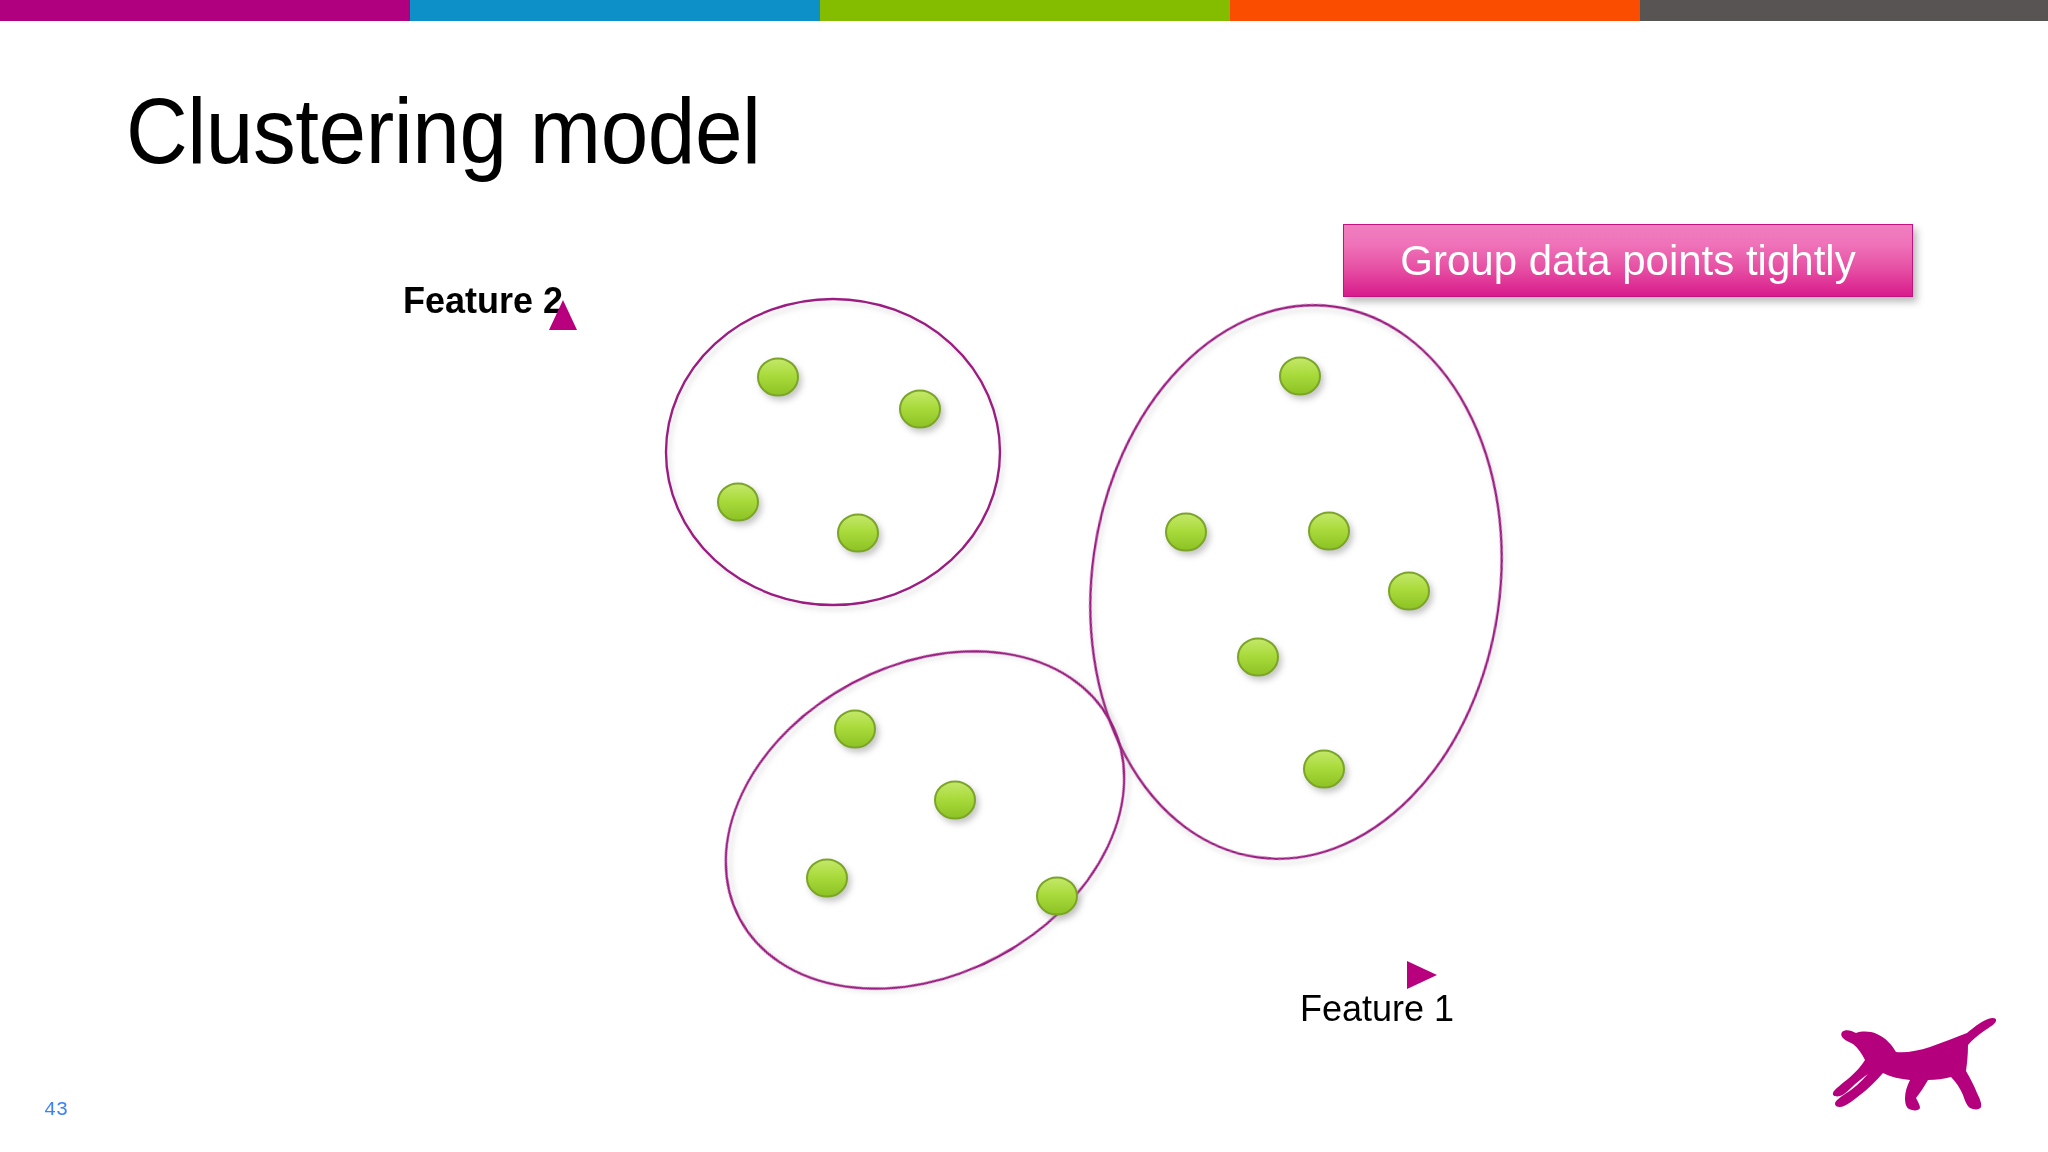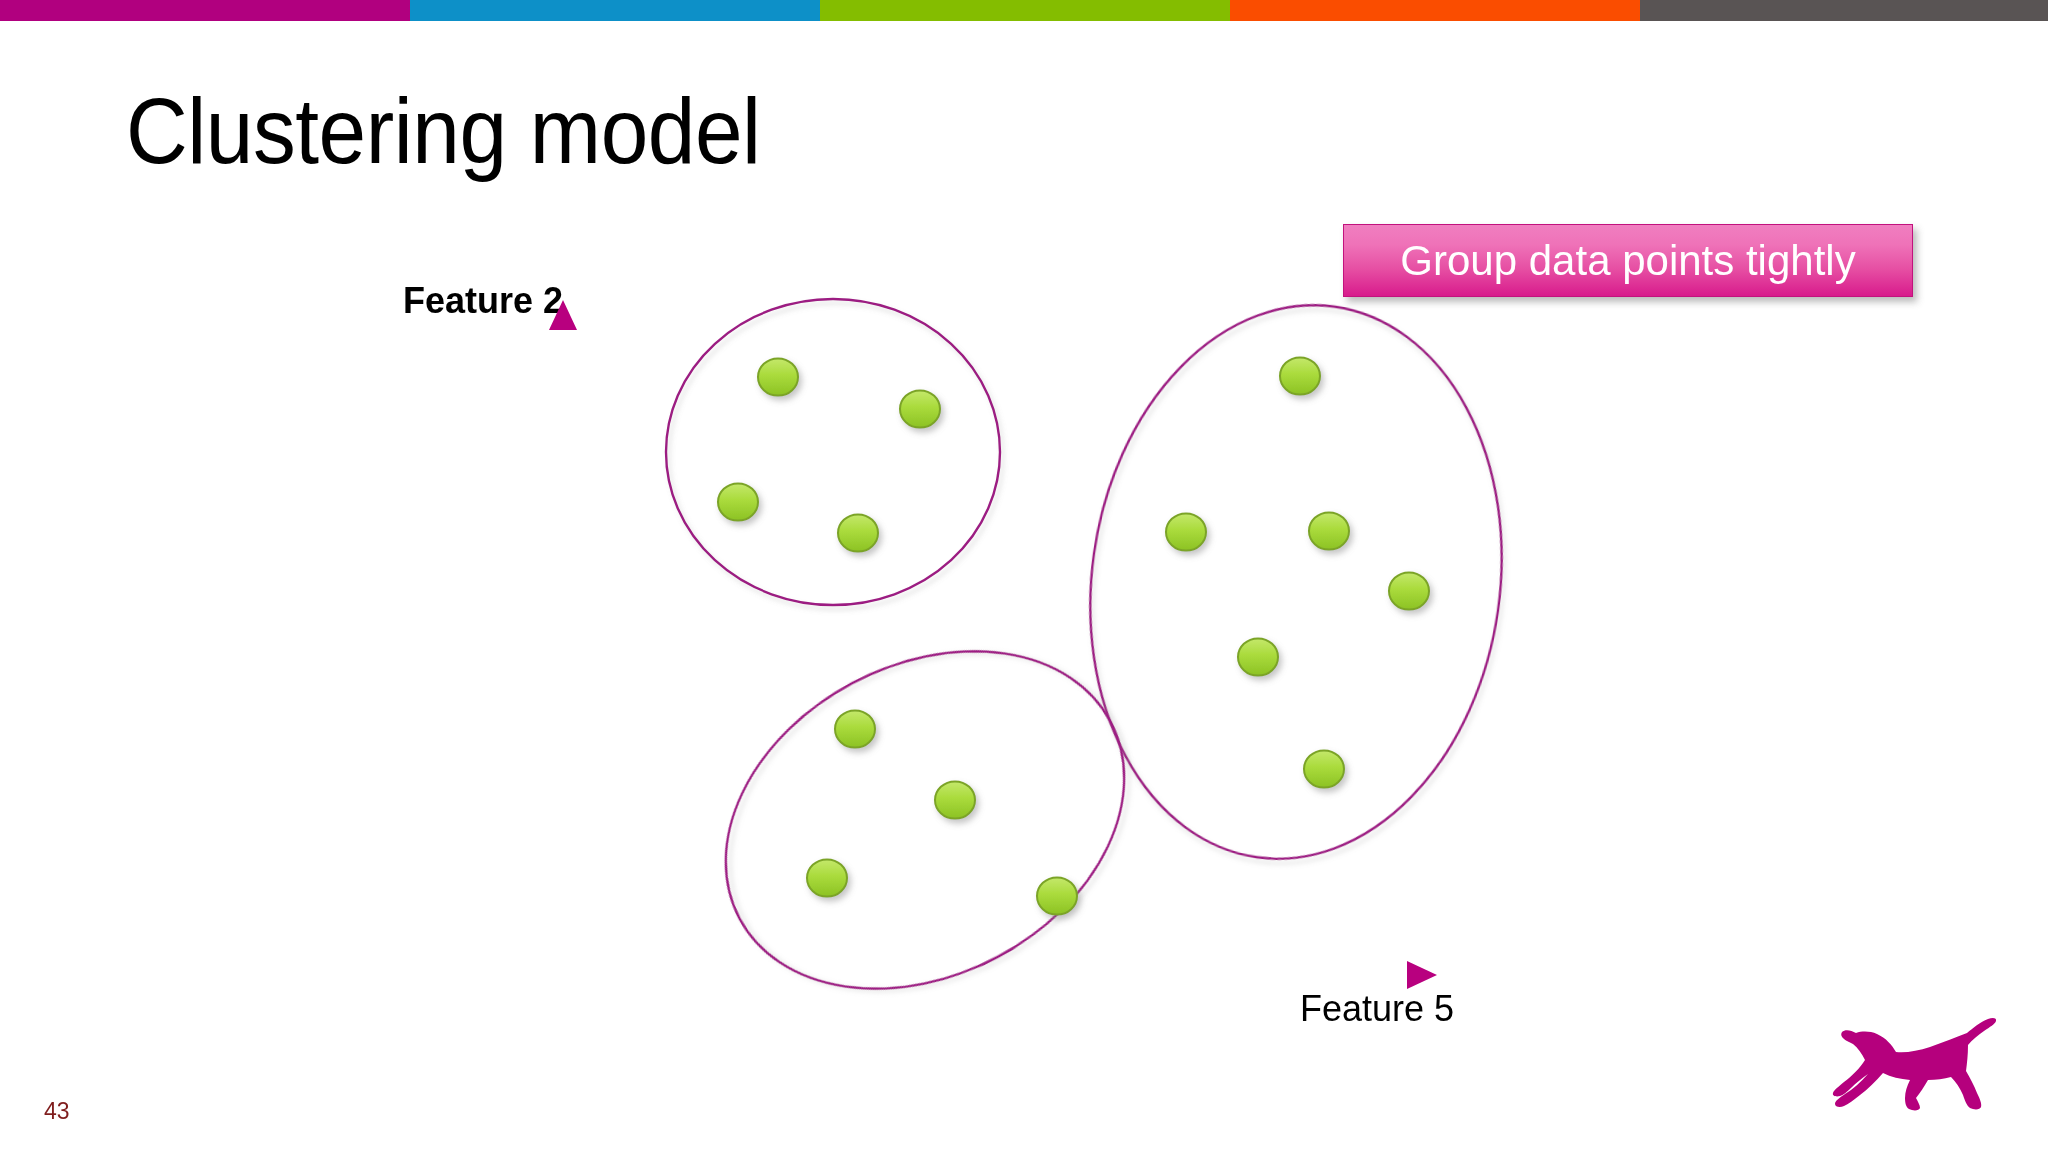--- a/index.html
+++ b/index.html
@@ -90,23 +90,23 @@
     white-space: nowrap;
   }
   #label-feature2 { left: 403px; top: 280px; font-weight: bold; }
   #label-feature1 { left: 1300px; top: 988px; }
 
   
   #page-number {
     position: absolute;
     left: 44px;
     top: 1098px;
-    font-family: Liberation Sans, sans-serif;
-    font-size: 23px;
-    color: #7f1d1d;
+    font-family: Liberation Mono, monospace;
+    font-size: 20px;
+    color: #3b82f6;
   }
 
   
   #logo {
     position: absolute;
     left: 1820px;
     top: 1005px;
     width: 210px;
     height: 125px;
   }
@@ -122,21 +122,21 @@
   <div class="seg" style="background: rgb(89, 84, 84); width: 408px;"></div>
 </div>
 
 <div id="slide-title">Clustering model</div>
 
 <div id="callout" style="border-color: rgb(194, 18, 125);">
   <span id="callout-text" style="color: rgb(255, 255, 255);">Group data points tightly</span>
 </div>
 
 <div class="axis-label" id="label-feature2">Feature 2</div>
-<div class="axis-label" id="label-feature1">Feature 5</div>
+<div class="axis-label" id="label-feature1">Feature 1</div>
 
 <svg id="plot" viewBox="0 0 2048 1152" xmlns="http://www.w3.org/2000/svg">
   <defs>
     <linearGradient id="dotGrad" x1="0" y1="0" x2="0" y2="1">
       <stop offset="0%" stop-color="#c4e86b"></stop>
       <stop offset="45%" stop-color="#aadb3c"></stop>
       <stop offset="100%" stop-color="#8cc224"></stop>
     </linearGradient>
     <filter id="softShadow" x="-60%" y="-60%" width="240%" height="240%">
       <feDropShadow dx="3" dy="4" stdDeviation="3" flood-color="#808080" flood-opacity="0.45"></feDropShadow>

